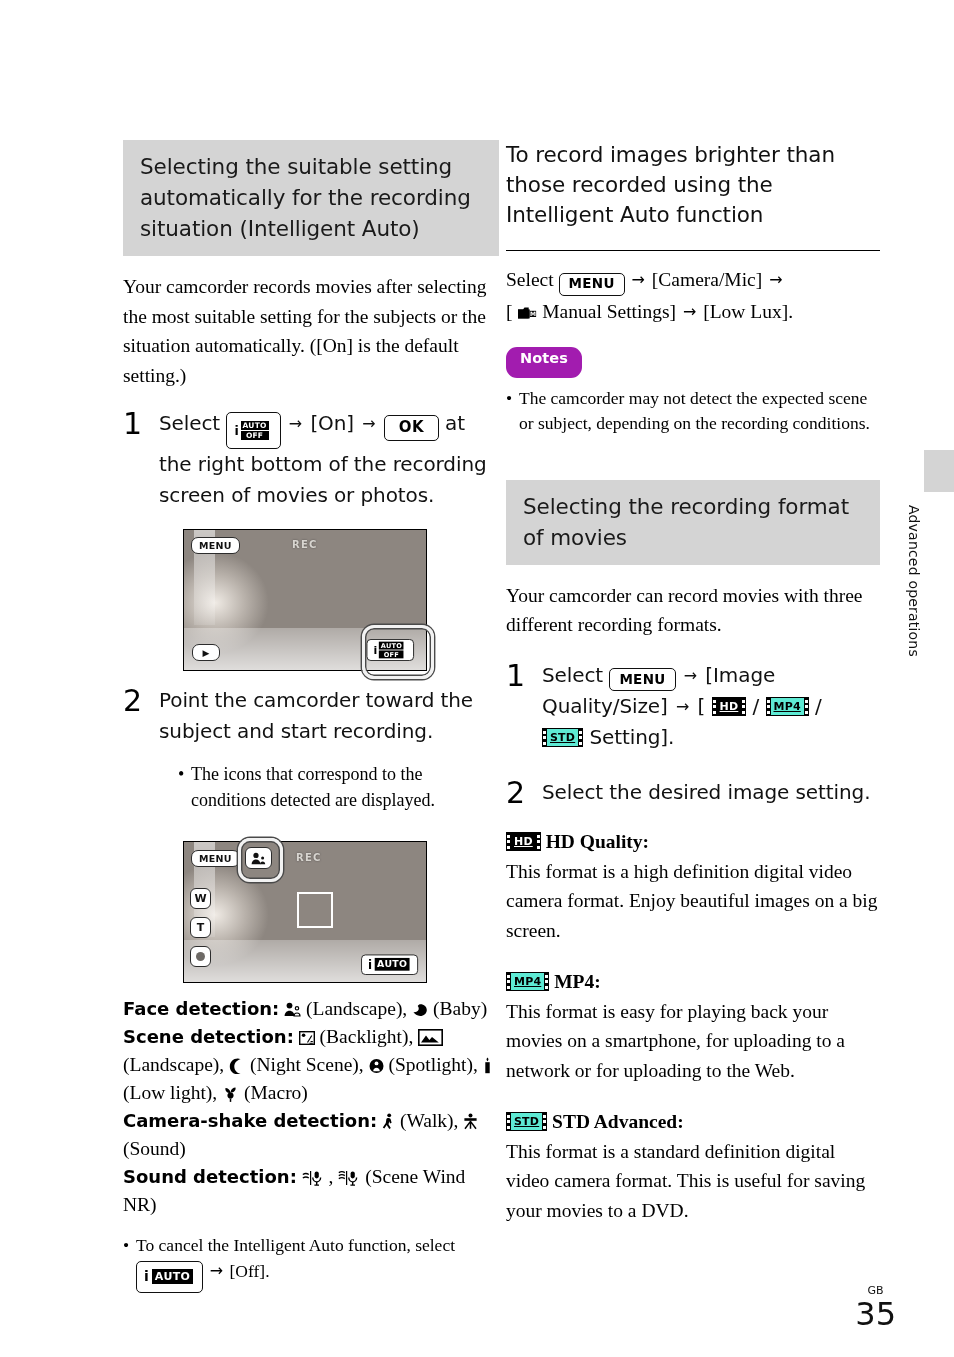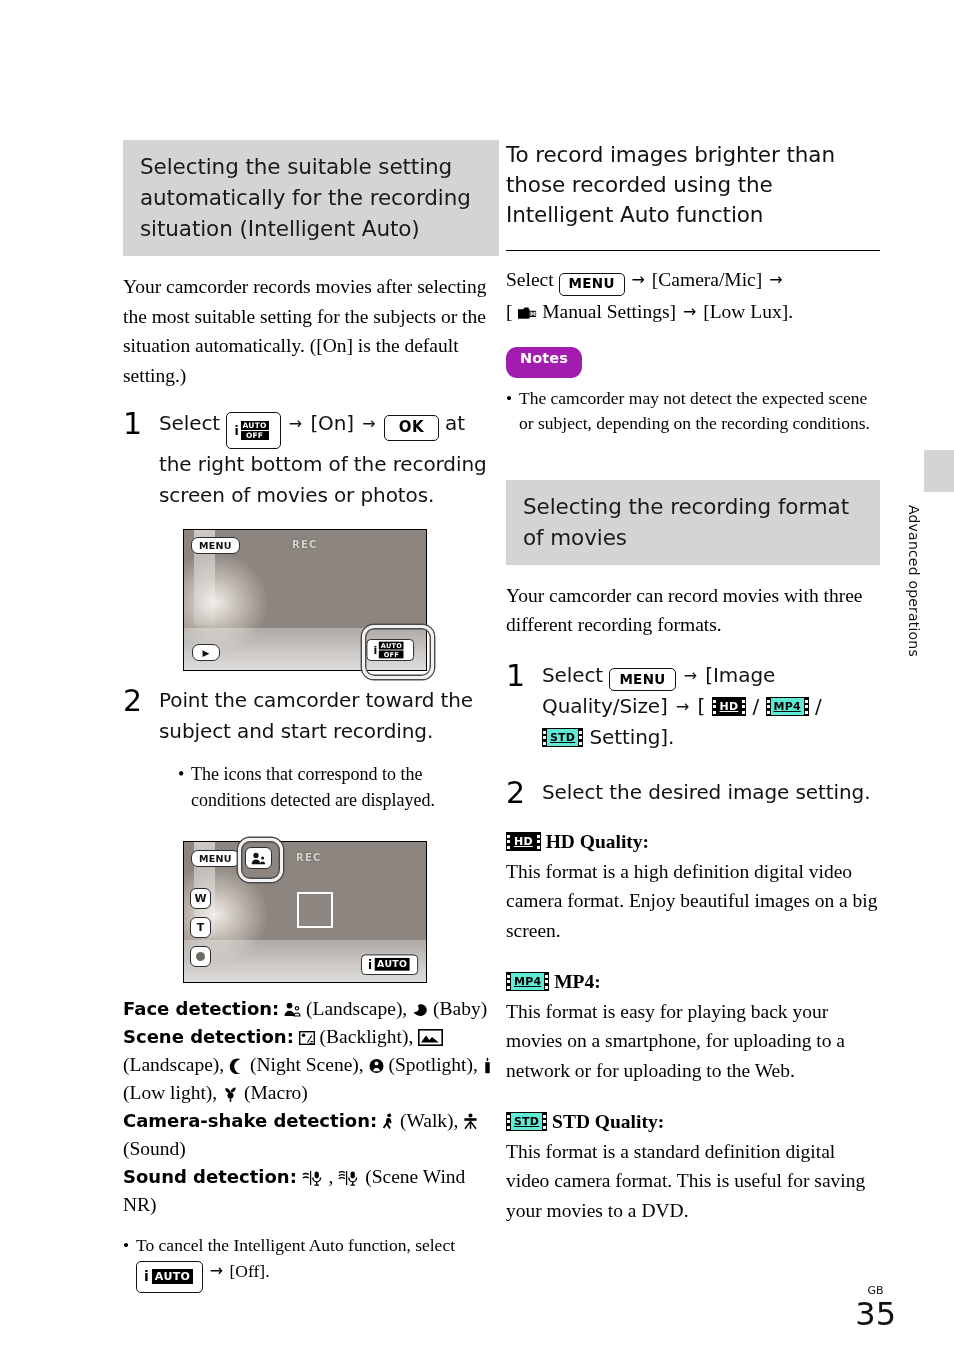--- a/index.html
+++ b/index.html
@@ -544,21 +544,21 @@
       <div class="body-txt">This format is easy for playing back your movies on a smartphone, for uploading to a network or for uploading to the Web.</div>
     </div>
 
     <div style="margin-top:22px;">
       <div class="body-txt">
         <span class="film out">
           <span class="perf"></span>
           <span class="lbl">STD</span>
           <span class="perf"></span>
         </span>
-        <b>STD Quality:</b>
+        <b>STD Advanced:</b>
       </div>
       <div class="body-txt">This format is a standard definition digital video camera format. This is useful for saving your movies to a DVD.</div>
     </div>
   </div>
 
   <div class="side-tab"></div>
   <div class="side-label">Advanced operations</div>
 
   <div class="folio">
     <div class="gb">GB</div>

